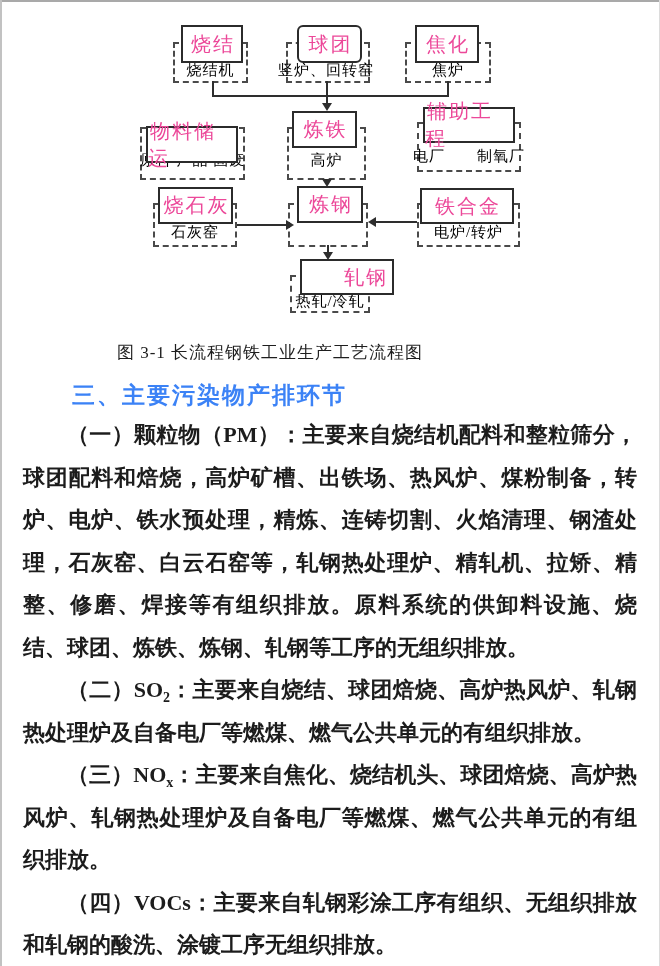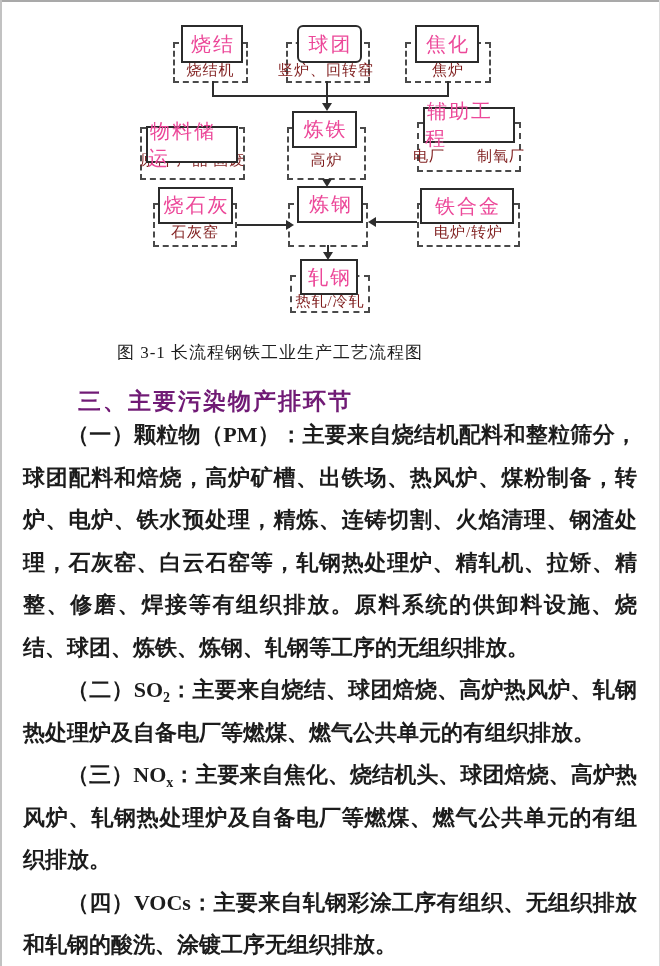--- a/index.html
+++ b/index.html
@@ -15,21 +15,21 @@
   
   .flowchart{position:absolute;left:0;top:0;width:660px;height:335px;}
   .dash{position:absolute;border:2px dashed #4a4a4a;background:transparent;}
   .solid{
     position:absolute;border:2px solid #2b2b2b;background:#ffffff;z-index:3;
     display:flex;align-items:center;justify-content:center;
     font-size:20px;letter-spacing:2px;text-indent:2px;color:#ec4899;
   }
   .sub{
     position:absolute;z-index:2;display:flex;align-items:center;justify-content:center;
-    font-size:15px;color:#7f1d1d;letter-spacing:1px;white-space:nowrap;
+    font-size:15px;color:#000000;letter-spacing:1px;white-space:nowrap;
   }
   .ln{position:absolute;background:#2e2e2e;z-index:1;}
   .ah{position:absolute;width:0;height:0;z-index:4;}
   .ah-down{border-left:5px solid transparent;border-right:5px solid transparent;border-top:8px solid #2e2e2e;}
   .ah-right{border-top:5px solid transparent;border-bottom:5px solid transparent;border-left:8px solid #2e2e2e;}
   .ah-left{border-top:5px solid transparent;border-bottom:5px solid transparent;border-right:8px solid #2e2e2e;}
 
   
   .g1d{left:173px;top:42px;width:71px;height:37px;}
   .g1s{left:181px;top:25px;width:58px;height:34px;}
@@ -61,21 +61,21 @@
 
   .g8d{left:288px;top:203px;width:76px;height:40px;}
   .g8s{left:297px;top:186px;width:62px;height:33px;}
   .g8t{left:288px;top:222px;width:80px;height:21px;margin-top:41px;}
 
   .g9d{left:417px;top:203px;width:99px;height:40px;}
   .g9s{left:420px;top:188px;width:90px;height:32px;}
   .g9t{left:417px;top:222px;width:103px;height:21px;}
 
   .g10d{left:290px;top:275px;width:76px;height:34px;}
-  .g10s{left:300px;top:259px;width:54px;height:32px;}
+  .g10s{left:300px;top:259px;width:54px;height:32px;padding-left:36px;}
   .g10t{left:290px;top:291px;width:80px;height:20px;}
 
   
   .c1{left:212px;top:81px;width:2px;height:16px;}
   .c2{left:447px;top:81px;width:2px;height:16px;}
   .c3{left:212px;top:95px;width:237px;height:2px;}
   .c4{left:326px;top:81px;width:2px;height:23px;}
   .c4a{left:322px;top:103px;}
   .c5a{left:322px;top:179px;}
   .c6{left:237px;top:224px;width:50px;height:2px;}
@@ -84,23 +84,23 @@
   .c7a{left:368px;top:217px;}
   .c8{left:327px;top:245px;width:2px;height:8px;}
   .c8a{left:323px;top:252px;}
 
   
   .caption{
     position:absolute;left:0;top:341px;width:540px;text-align:center;
     font-size:17px;letter-spacing:1px;color:#1e1e1e;
   }
   .heading{
-    position:absolute;left:23px;top:376px;margin:10px;padding-left:45px;
+    position:absolute;left:23px;top:376px;margin:4px;padding-left:45px;
     font-family:"Liberation Sans","DejaVu Sans",sans-serif;
-    font-size:23px;font-weight:bold;letter-spacing:2px;color:#701a75;
+    font-size:23px;font-weight:bold;letter-spacing:2px;color:#3b82f6;
   }
   .bodytext{
     position:absolute;left:23px;top:414px;width:614px;
     font-size:22px;line-height:42.5px;text-align:justify;color:#1c1c1c;
   }
   .bodytext p{margin:0;text-indent:2em;font-weight:bold;}
   .bodytext sub{font-size:14px;line-height:0;}
 </style>
 </head>
 <body>

